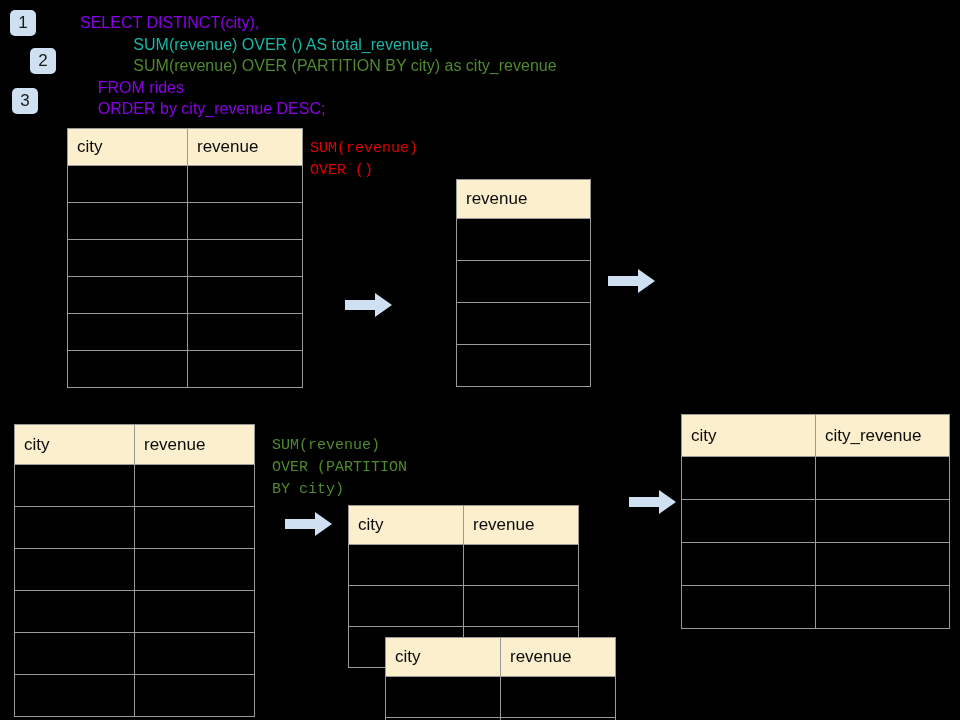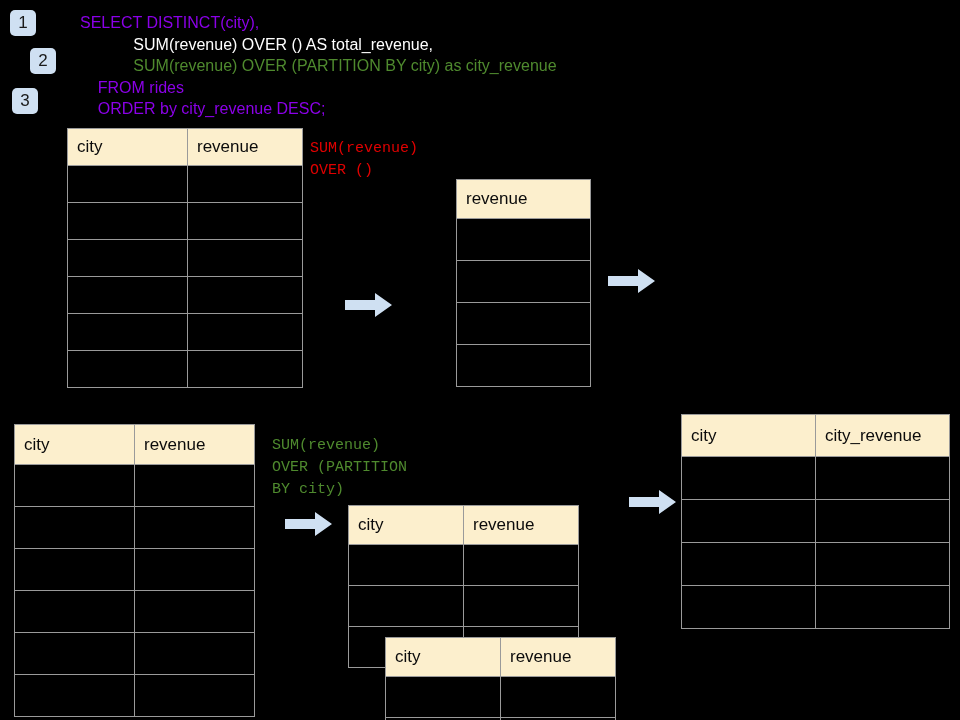--- a/index.html
+++ b/index.html
@@ -34,21 +34,21 @@
   .sql-block {
     position: absolute;
     font-family: Liberation Sans, sans-serif;
     font-size: 16px;
     line-height: 21.5px;
     white-space: pre;
     letter-spacing: 0px;
   }
   .sql-line { white-space: pre; }
   .c-purple { color: #8b00e8; }
-  .c-red    { color: #ffffff; }
+  .c-red    { color: #14b8a6; }
   .c-green  { color: #4f8a2e; }
 
   .side-note {
     position: absolute;
     font-family: "Liberation Mono", monospace;
     font-size: 13px;
     line-height: 19px;
     white-space: pre;
     color: #8b00e8;
   }

